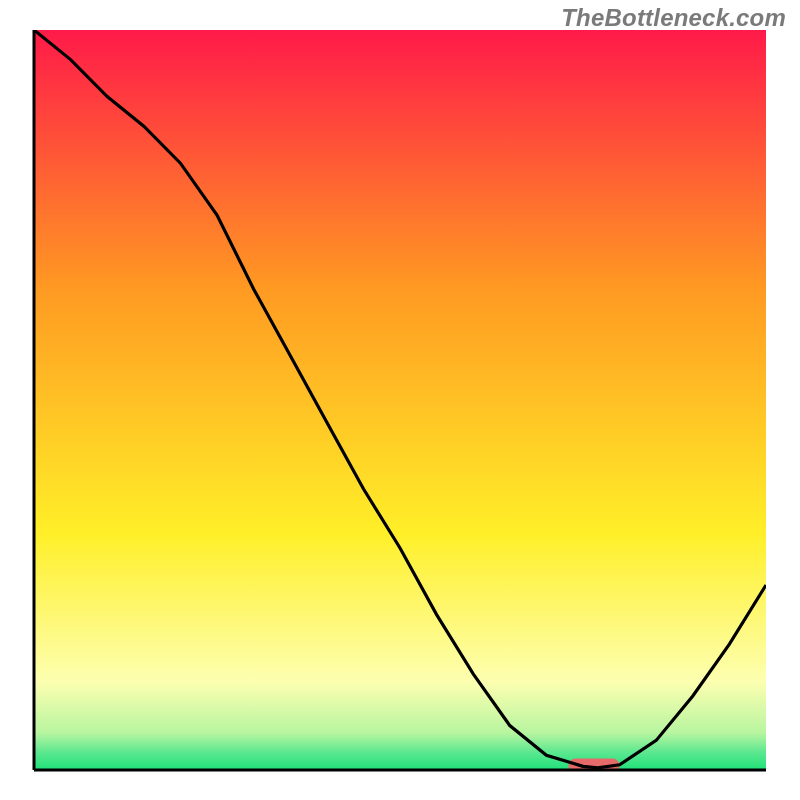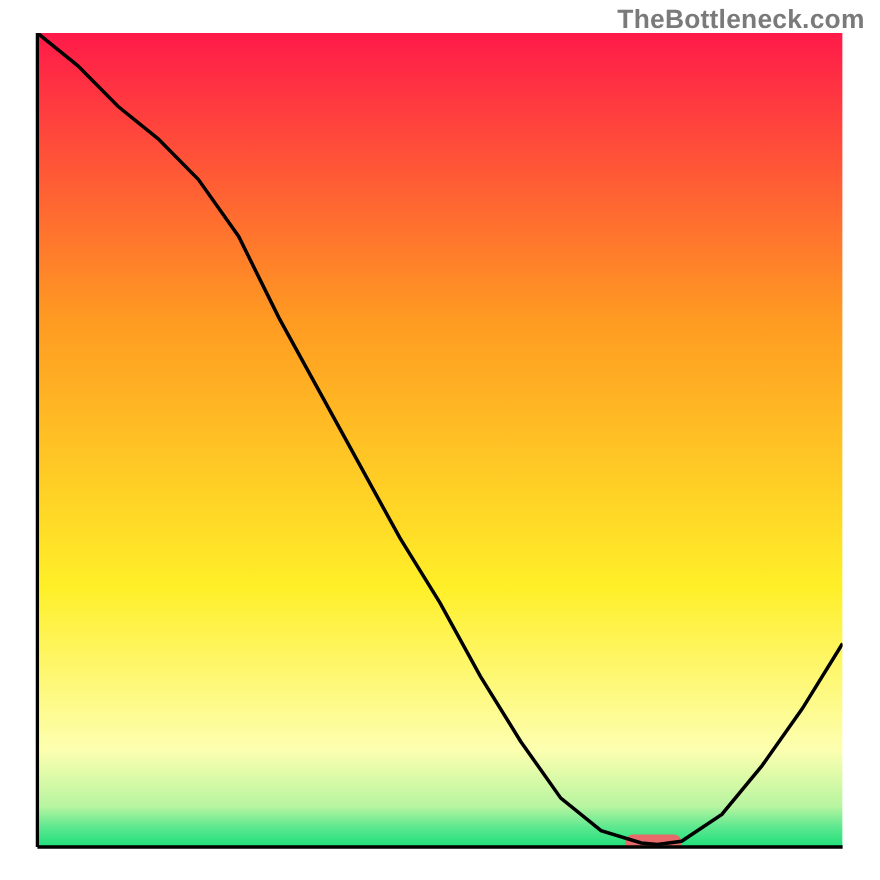--- a/index.html
+++ b/index.html
@@ -7,20 +7,21 @@
     padding: 0;
     width: 800px;
     height: 800px;
     background: #ffffff;
     overflow: hidden;
   }
   .container {
     position: relative;
     width: 800px;
     height: 800px;
+    font-style: italic;
   }
   .watermark {
     position: absolute;
     top: 4px;
     right: 14px;
     font-family: Arial, Helvetica, sans-serif;
     font-size: 24px;
     font-weight: 600;
     color: #7a7a7a;
     letter-spacing: 0.2px;

